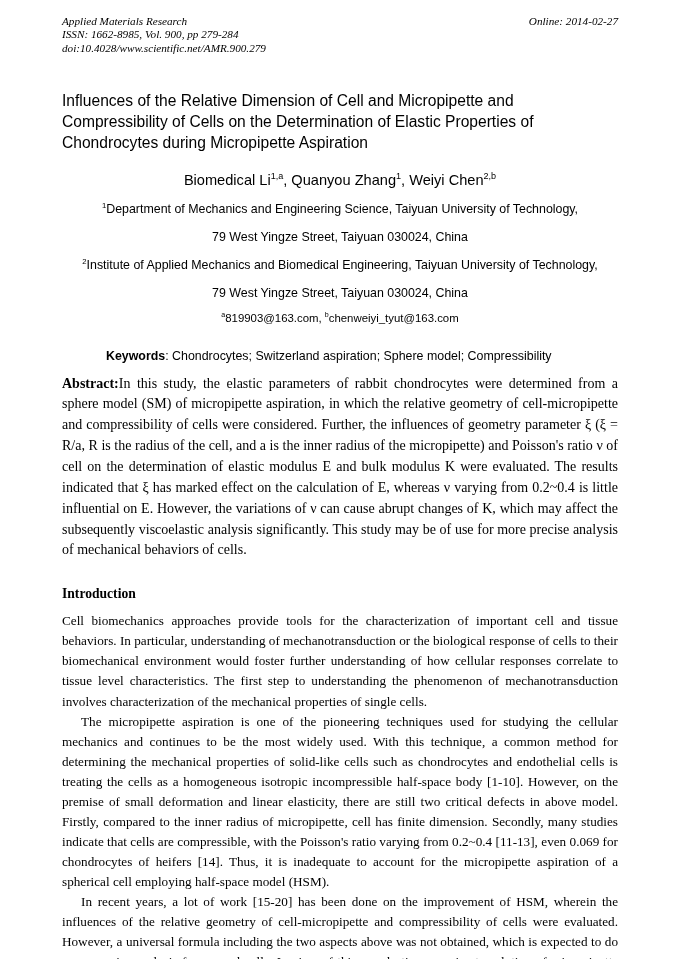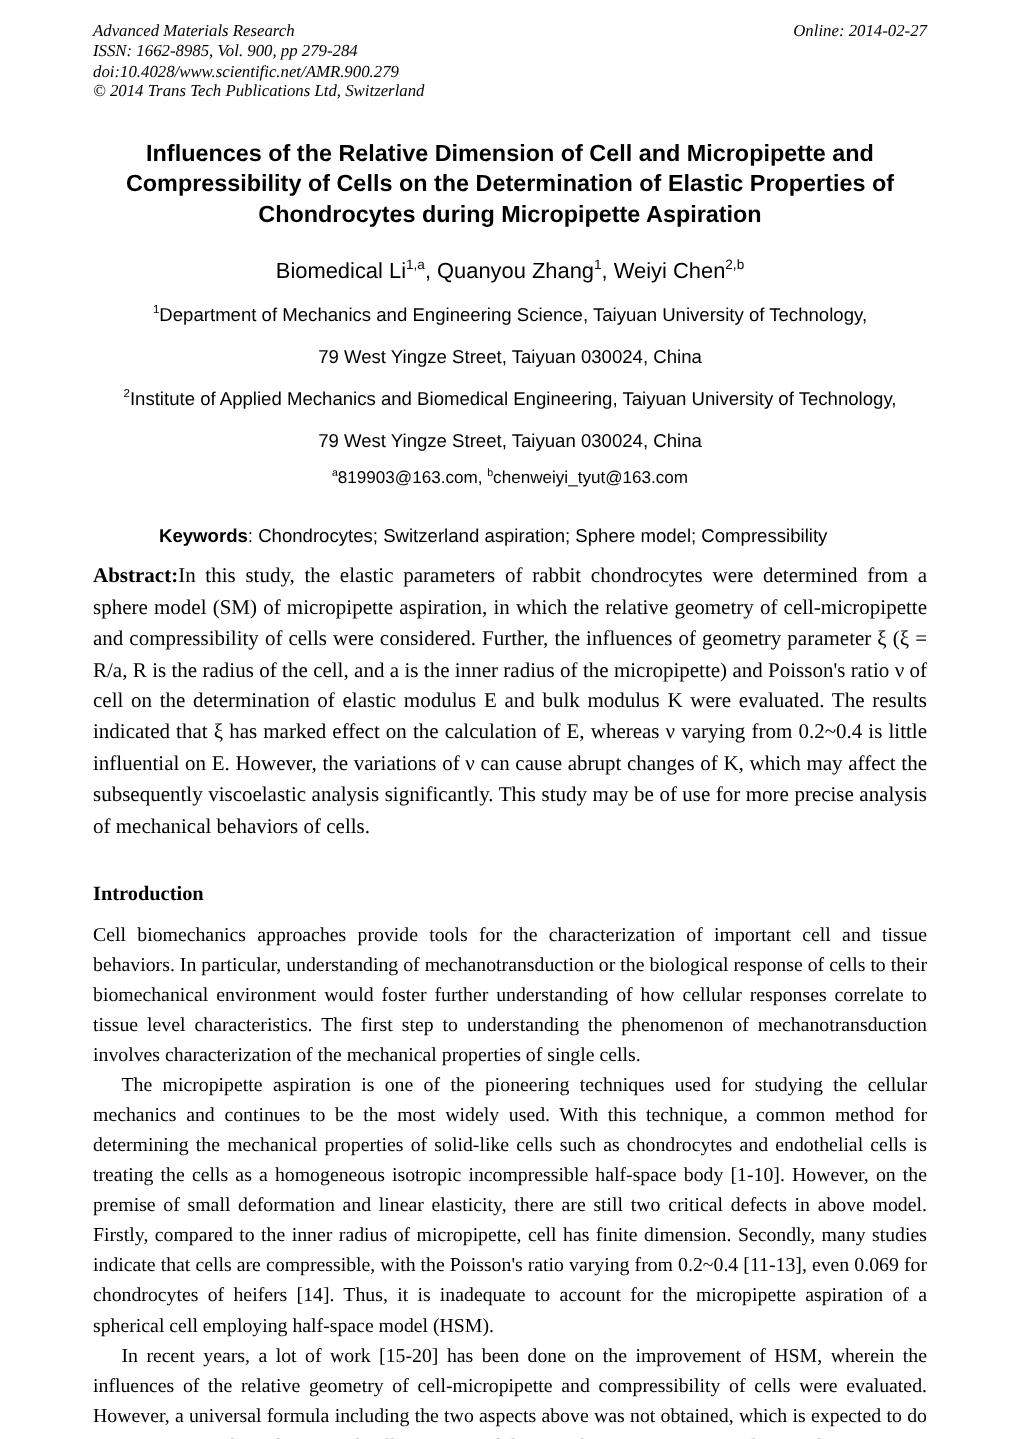--- a/index.html
+++ b/index.html
@@ -22,25 +22,25 @@
     align-items: flex-start;
     font-style: italic;
     font-size: 11.2px;
     line-height: 1.2;
   }
   .hdr-left div { white-space: nowrap; }
   .hdr-right { white-space: nowrap; }
   
   .title {
     font-family: "Liberation Sans", sans-serif;
-    font-weight: bold;
+    font-weight: normal;
     font-size: 15.6px;
     line-height: 1.33;
-    text-align: center;
-    margin-top: 24px;
+    text-align: left;
+    margin-top: 36px;
   }
   .authors {
     font-family: "Liberation Sans", sans-serif;
     font-size: 14.6px;
     text-align: center;
     margin-top: 18px;
   }
   sup {
     font-size: 0.62em;
     vertical-align: super;
@@ -91,24 +91,23 @@
     text-indent: 19px;
   }
 </style>
 </head>
 <body>
 
 <div class="page">
 
   <div class="hdr">
     <div class="hdr-left">
-      <div>Advanced Materials Research</div>
+      <div>Applied Materials Research</div>
       <div>ISSN: 1662-8985, Vol. 900, pp 279-284</div>
       <div>doi:10.4028/www.scientific.net/AMR.900.279</div>
-      <div>© 2014 Trans Tech Publications Ltd, Switzerland</div>
     </div>
     <div class="hdr-right">Online: 2014-02-27</div>
   </div>
 
   <h1 class="title">Influences of the Relative Dimension of Cell and Micropipette and Compressibility of Cells on the Determination of Elastic Properties of Chondrocytes during Micropipette Aspiration</h1>
 
   <div class="authors"><span>Biomedical Li</span><sup>1,a</sup><span>, </span><span>Quanyou Zhang</span><sup>1</sup><span>, </span><span>Weiyi Chen</span><sup>2,b</sup></div>
 
   <div class="affil-block">
     <div class="affil"><sup>1</sup><span>Department of Mechanics and Engineering Science, Taiyuan University of Technology,</span></div>

